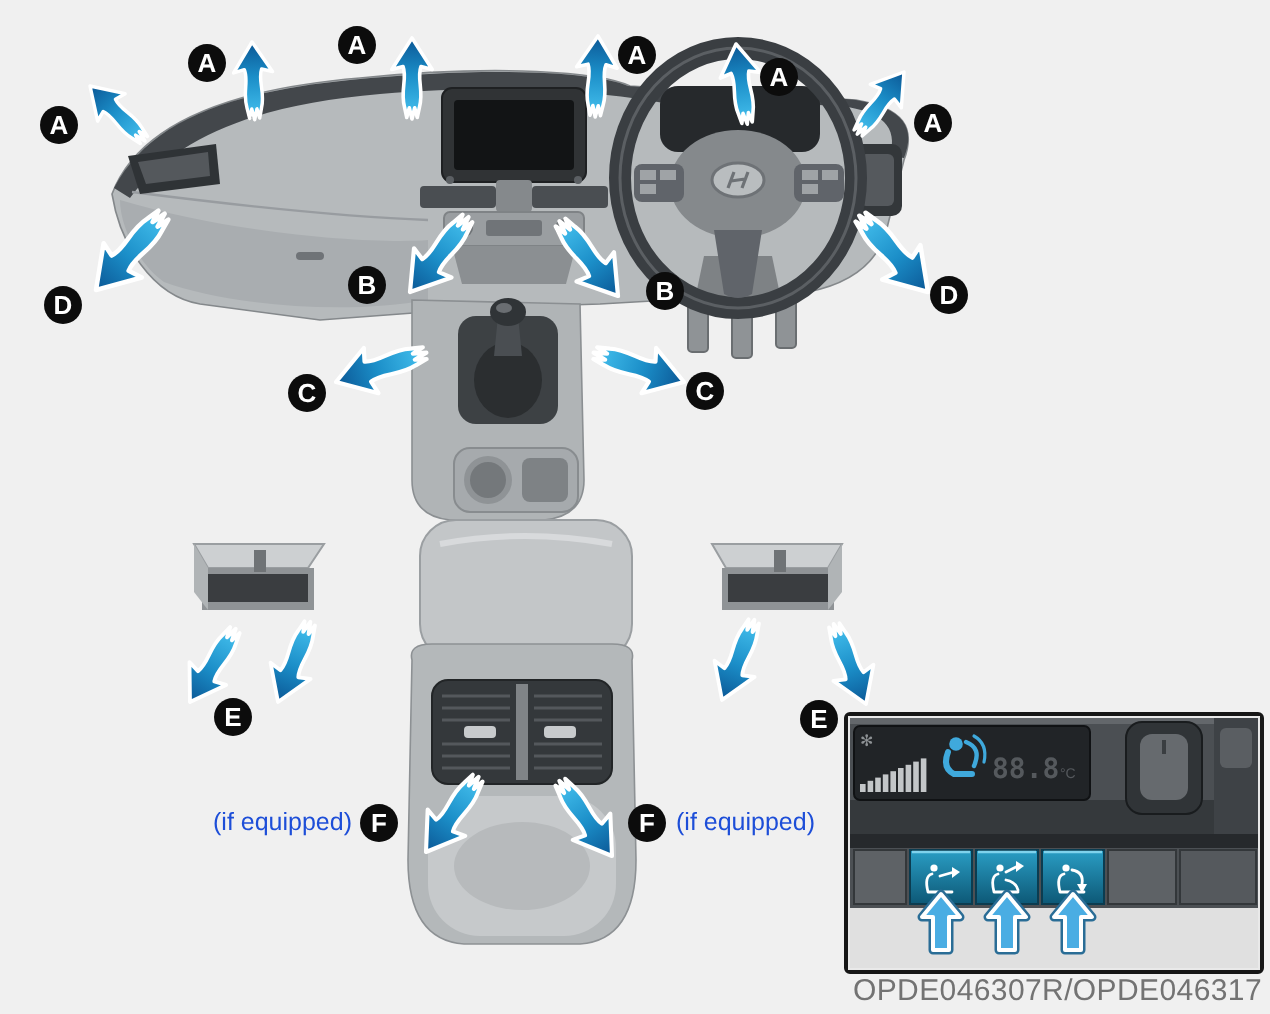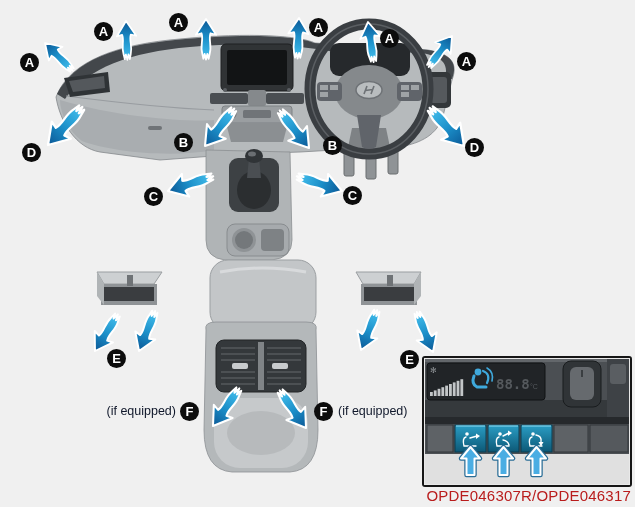--- a/index.html
+++ b/index.html
@@ -6,24 +6,24 @@
   .figure{
     position:relative;width:635px;height:507px;background:#f0f0f0;
     font-family:"Liberation Sans",sans-serif;overflow:hidden;
   }
   .art{position:absolute;left:0;top:0;width:635px;height:507px;}
   .badge{
     position:absolute;width:19px;height:19px;border-radius:50%;
     background:#0c0c0c;color:#ffffff;font-weight:bold;font-size:13px;
     line-height:19px;text-align:center;user-select:none;
   }
-  .note{position:absolute;font-size:12.5px;color:#0f172a;white-space:nowrap;}
+  .note{position:absolute;font-size:12.5px;color:#1d4ed8;white-space:nowrap;}
   .note.right-align{text-align:right;}
   .caption{
-    position:absolute;right:4px;top:487px;font-size:15px;color:#b91c1c;
+    position:absolute;right:4px;top:487px;font-size:15px;color:#737373;
     letter-spacing:.2px;
   }
   .inset{
     position:absolute;left:422px;top:356px;width:210px;height:131px;
     box-sizing:border-box;border:2px solid #161616;border-radius:3px;
     background:#ededed;
   }
   .inset svg{display:block;width:206px;height:127px;}
   .seg{font-family:"DejaVu Sans Mono",monospace;font-weight:bold;}
 </style>

